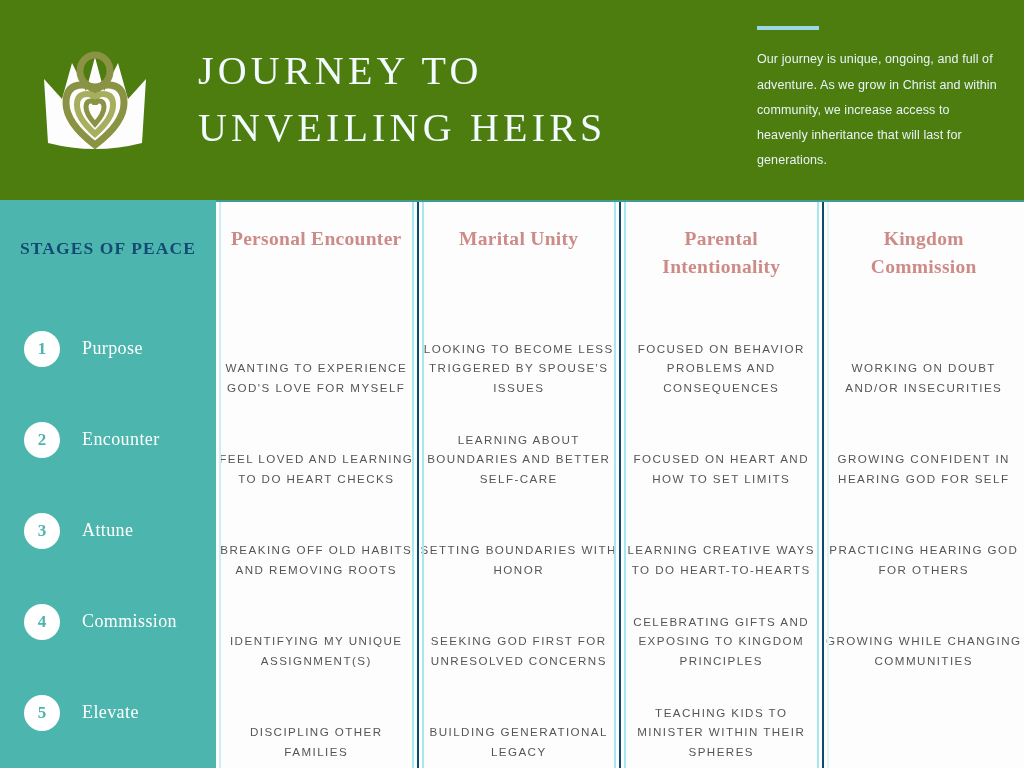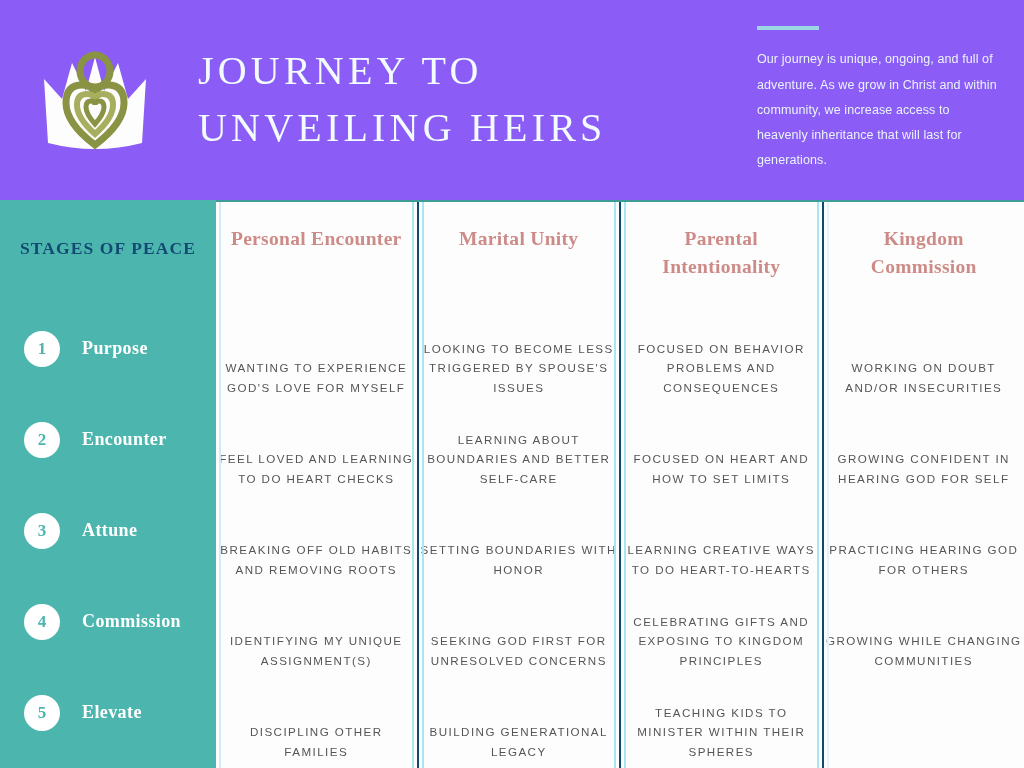--- a/index.html
+++ b/index.html
@@ -19,21 +19,21 @@
     height: 768px;
     background: #fdfdfd;
   }
 
   
   .header {
     position: absolute;
     top: 0; left: 0;
     width: 1024px;
     height: 200px;
-    background: #8b5cf6;
+    background: #4d7c0f;
     display: flex;
     align-items: center;
   }
 
   .logo-wrap {
     width: 190px;
     height: 200px;
     display: flex;
     align-items: center;
     justify-content: center;
@@ -118,21 +118,21 @@
     font-size: 17px;
     display: flex;
     align-items: center;
     justify-content: center;
     flex: 0 0 36px;
   }
   .stage-label {
     margin-left: 22px;
     color: #ffffff;
     font-family: "Liberation Serif", "DejaVu Serif", serif;
-    font-weight: bold;
+    font-weight: normal;
     font-size: 18px;
     letter-spacing: 0.4px;
   }
 
   
   .columns {
     flex: 1 1 auto;
     display: flex;
     background: #fdfdfd;
     border-top: 2px solid #3f9b96;

